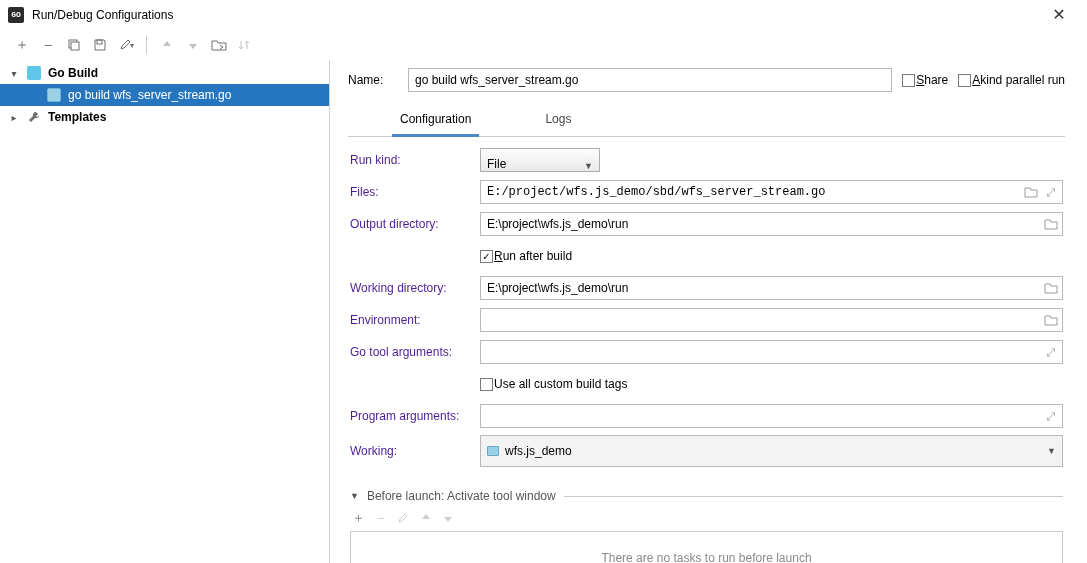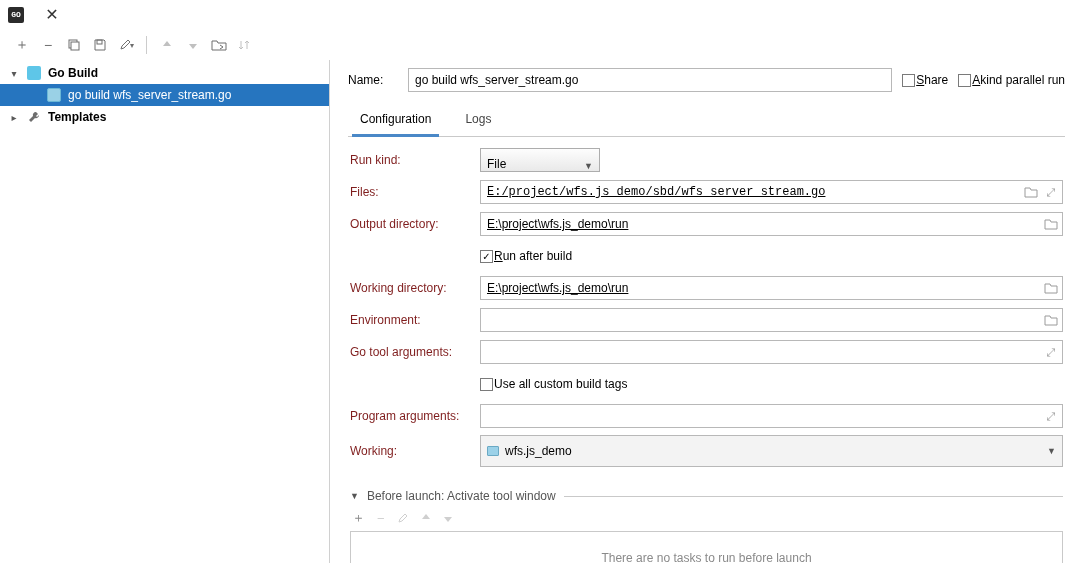--- a/index.html
+++ b/index.html
@@ -120,47 +120,47 @@
     margin-top:6px;
     padding-left:4px;
     gap:18px;
   }
   .tab {
     padding:6px 8px 8px 8px;
     cursor:pointer;
     color:#444;
     border-bottom:3px solid transparent;
     margin-bottom:-1px;
+    margin-left:40px;
   }
   .tab.active {
     border-bottom:3px solid #4a88c7;
     color:#000;
   }
 
   .form {
     padding:10px 2px 0 2px;
   }
   .form-row {
     display:flex;
     align-items:center;
     margin-bottom:6px;
     min-height:26px;
   }
-  .form-row .lbl { width:130px; color:#7f1d1d; }
+  .form-row .lbl { width:130px; color:#4c1d95; }
   .form-row .field {
     flex:1;
     height:24px;
     border:1px solid #b8b8b8;
     background:#fff;
     display:flex;
     align-items:center;
     padding:0 6px;
     position:relative;
     font-size:12px;
-    text-decoration:underline;
   }
   .field .tail-icons {
     position:absolute; right:4px; top:0; bottom:0;
     display:flex; align-items:center; gap:6px;
   }
   .tail-ic { width:14px;height:14px;display:flex;align-items:center;justify-content:center;color:#9a9a9a;font-size:11px; }
   .select {
     height:24px; width:120px;
     border:1px solid #adadad;
     background:linear-gradient(#fdfdfd,#e9e9e9);
@@ -196,20 +196,21 @@
     color:#8a8a8a;font-style:normal;
   }
 
   svg { display:block; }
 </style>
 </head>
 <body>
 
 <div class="titlebar">
   <div class="title-icon">GO</div>
+  <div class="titlebar-title">Run/Debug Configurations</div>
   <div class="close-x">✕</div>
 </div>
 
 <div class="toolbar">
   <div class="tb-icon">＋</div>
   <div class="tb-icon">−</div>
   <div class="tb-icon">
     <svg width="14" height="14" viewBox="0 0 14 14">
         <rect x="2" y="2" width="8" height="8" fill="none" stroke="#6e6e6e"></rect>
         <rect x="4" y="4" width="8" height="8" fill="#fff" stroke="#6e6e6e"></rect>

